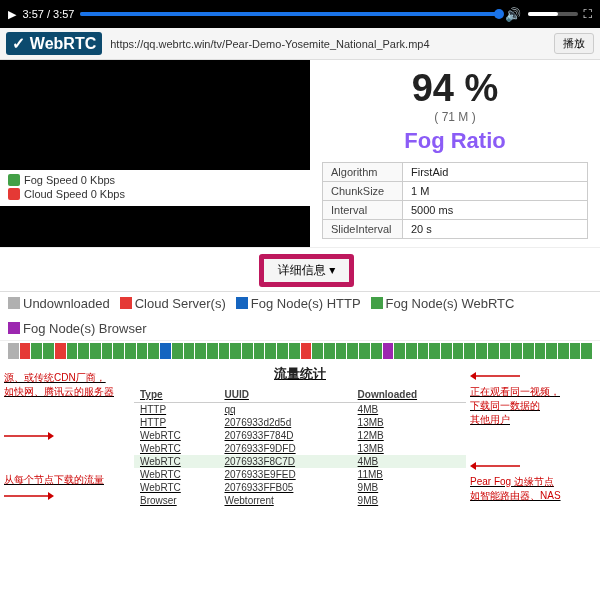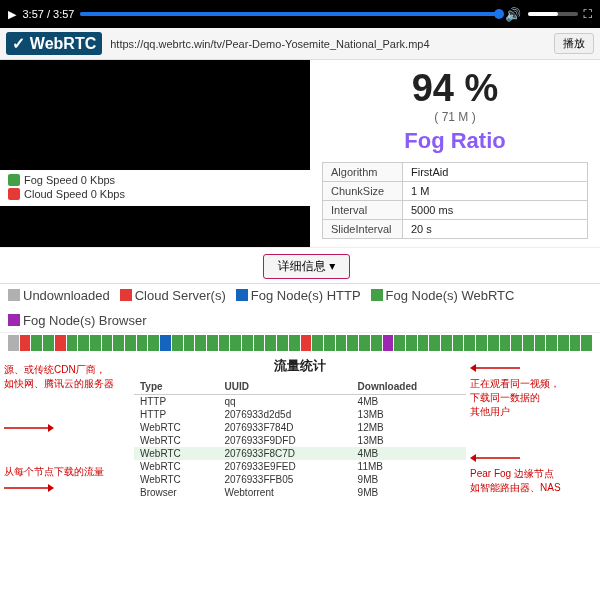--- a/index.html
+++ b/index.html
@@ -164,21 +164,21 @@
     }
 
     
     .details-section {
       text-align: center;
       padding: 6px 0 4px;
       border-bottom: 1px solid #ddd;
     }
     .details-btn {
       background: #f5f5f5;
-      border: 1px solid #be185d;
+      border: 5px solid #be185d;
       padding: 3px 14px;
       font-size: 12px;
       border-radius: 3px;
       cursor: pointer;
       margin-left: 13px;
     }
 
     
     .legend-bar {
       display: flex;
@@ -395,21 +395,21 @@
     <div class="chunk-bar" style="background: rgb(67, 160, 71);"></div>
     <div class="chunk-bar" style="background: rgb(67, 160, 71);"></div>
     <div class="chunk-bar" style="background: rgb(67, 160, 71);"></div>
     <div class="chunk-bar" style="background: rgb(67, 160, 71);"></div>
     <div class="chunk-bar" style="background: rgb(67, 160, 71);"></div>
     <div class="chunk-bar" style="background: rgb(67, 160, 71);"></div>
     <div class="chunk-bar" style="background: rgb(67, 160, 71);"></div>
     <div class="chunk-bar" style="background: rgb(67, 160, 71);"></div>
   </div>
 
-<div style="position:relative; display:flex; padding: 4px 4px 0 4px;">
+<div style="position:relative; display:flex; padding: 4px 4px 0 4px; text-decoration: underline;">
 
   <div style="width:130px; display:flex; flex-direction:column; justify-content:space-between; font-size:10px; color:#cc0000; line-height:1.4; padding-right:4px; position:relative;">
     <div style="margin-top:6px;">
       <span>源、或传统CDN厂商，<br>如快网、腾讯云的服务器</span>
     </div>
 
     <div style="display:flex; align-items:center; margin: 4px 0;">
       <svg width="50" height="14">
         <line x1="0" y1="7" x2="44" y2="7" stroke="#cc0000" stroke-width="1.5"></line>
         <polygon points="44,3 50,7 44,11" fill="#cc0000"></polygon>

